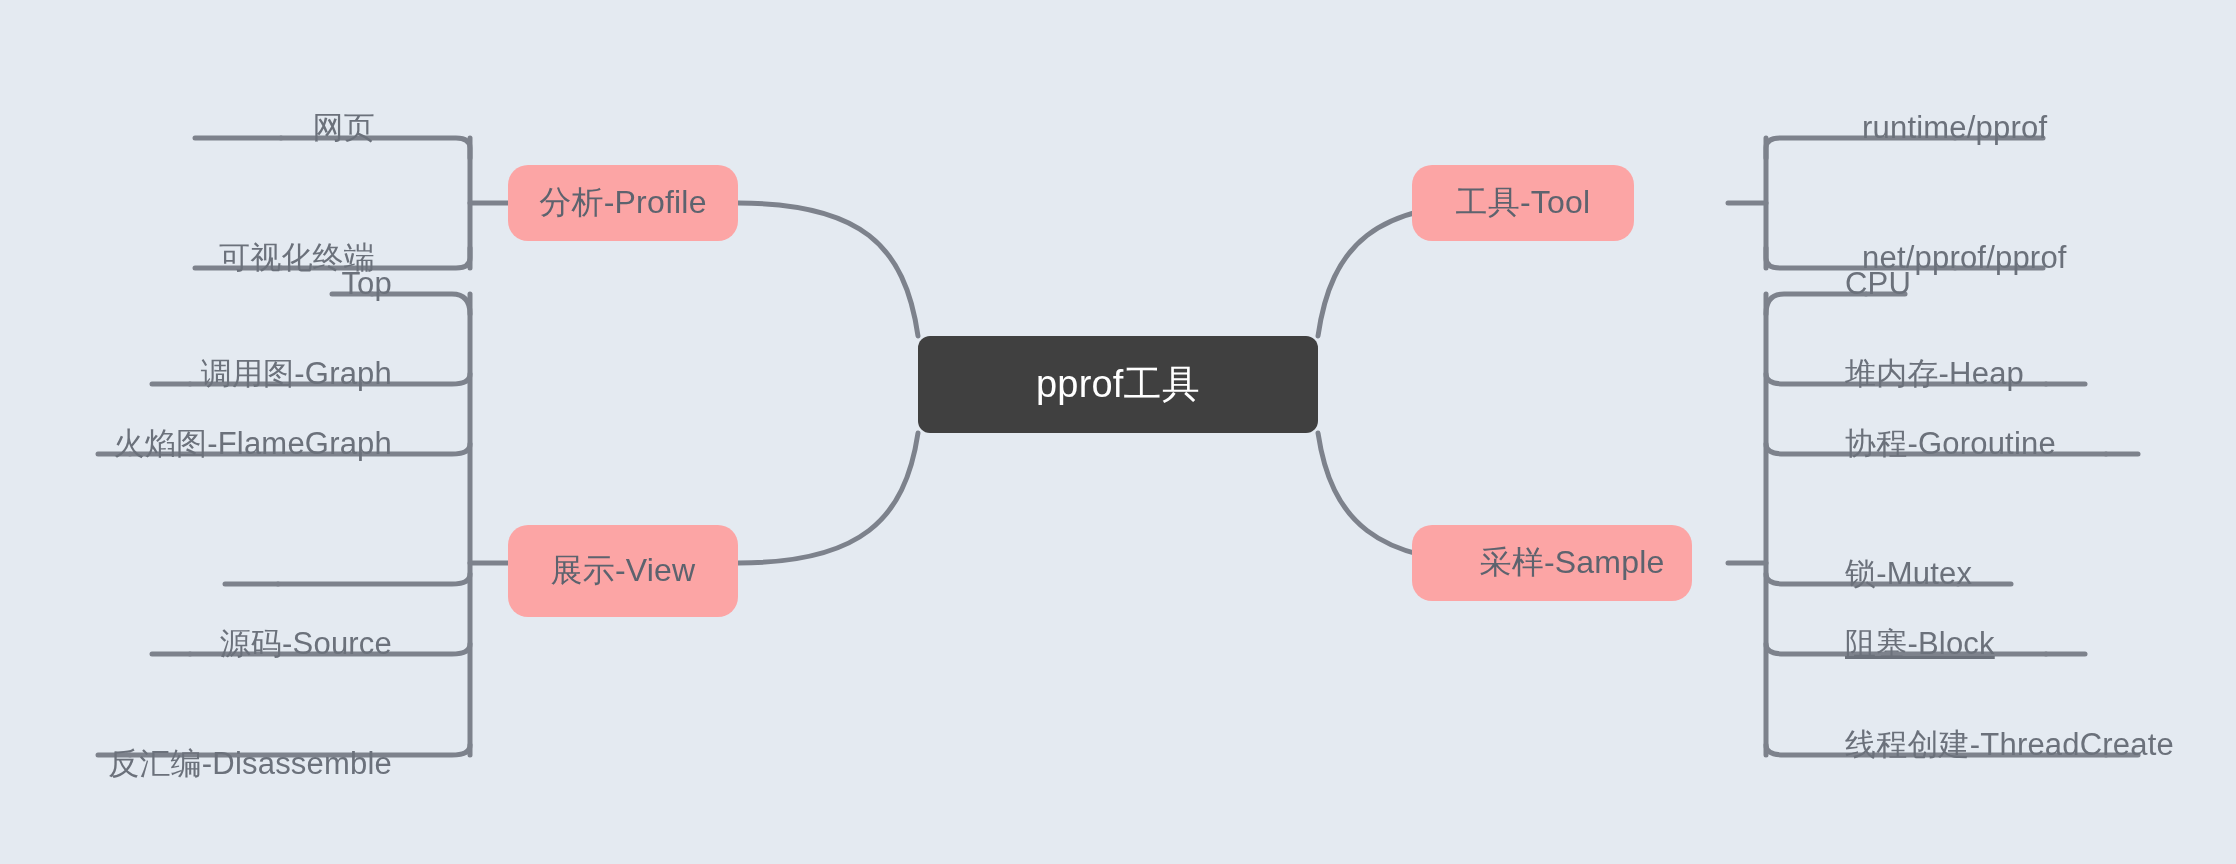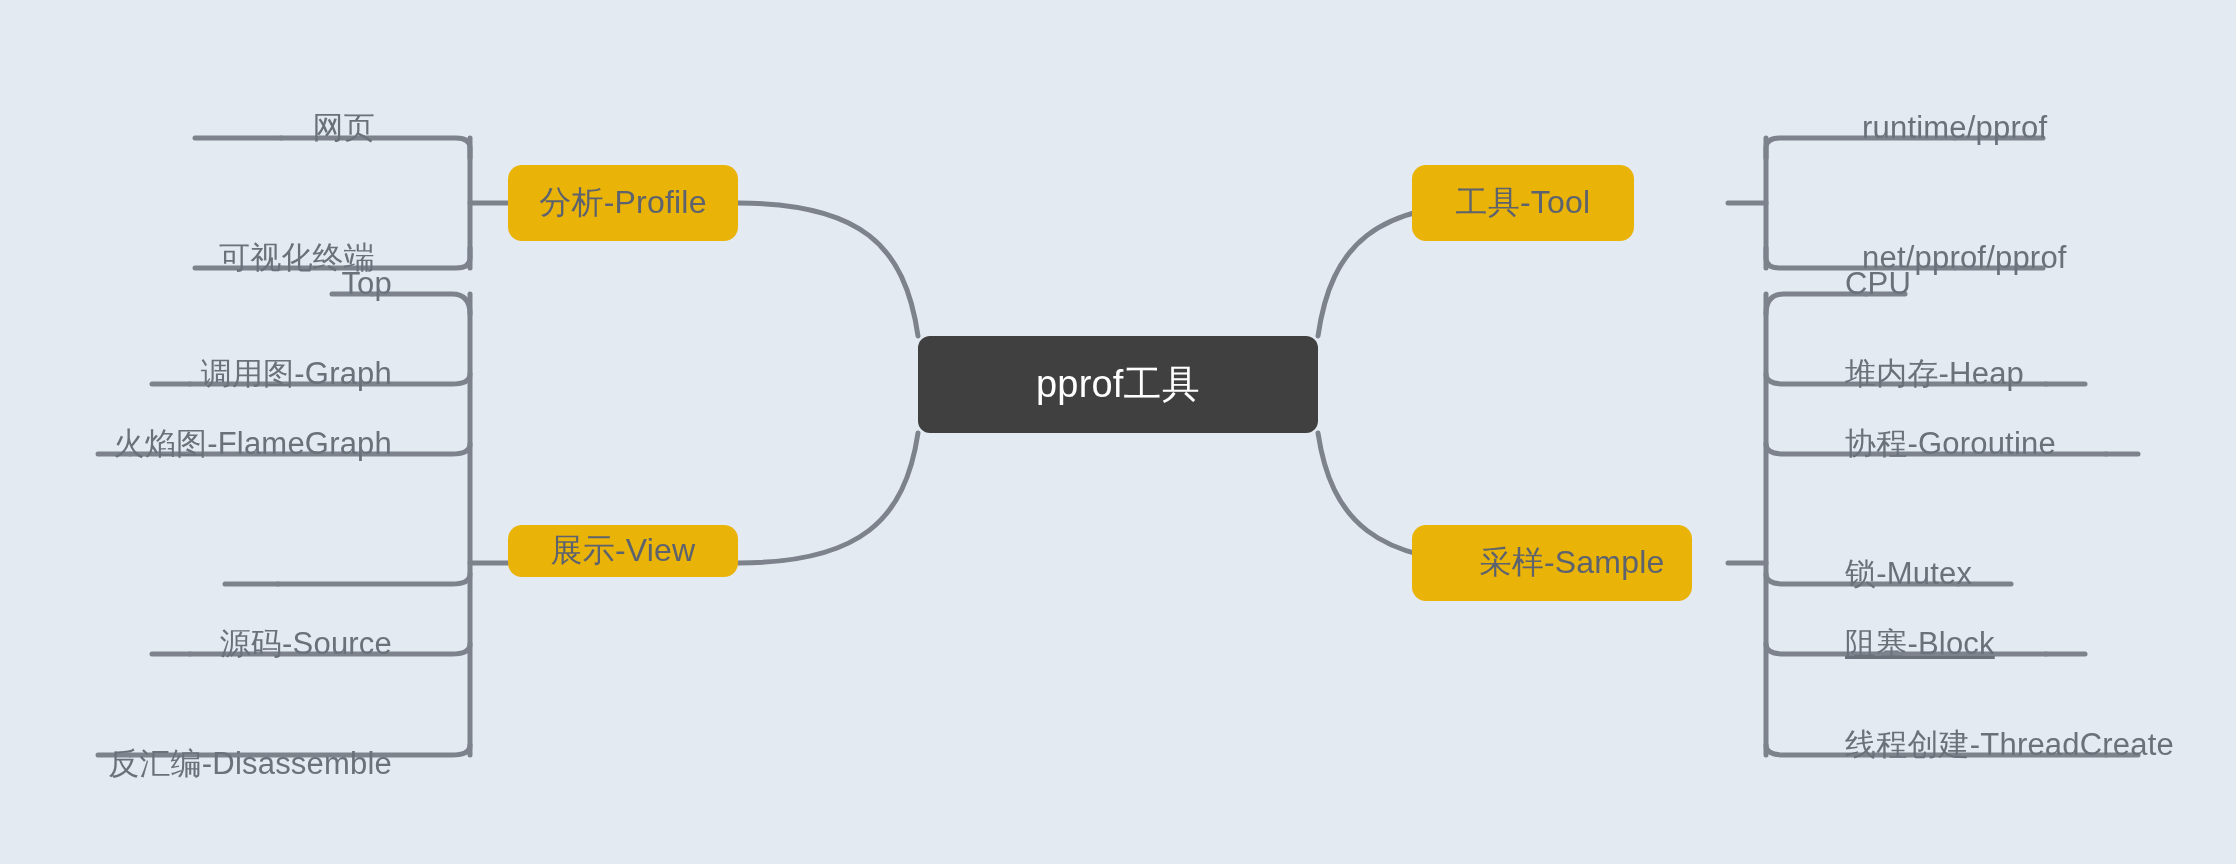--- a/index.html
+++ b/index.html
@@ -17,22 +17,22 @@
   }
   #wires {
     position: absolute;
     left: 0; top: 0;
     width: 2236px;
     height: 864px;
     pointer-events: none;
   }
   .node {
     position: absolute;
-    background: #eab308;
-    border-radius: 14px;
+    background: #fca5a5;
+    border-radius: 20px;
     color: #5d636e;
     display: flex;
     align-items: center;
     justify-content: center;
     box-sizing: border-box;
     white-space: nowrap;
     letter-spacing: .2px;
   }
   .node.root {
     background: #404040;
@@ -116,21 +116,21 @@
   </svg>
 
   <div class="node root" style="left:918px; top:336px; width:400px; height:97px;">
     <span>pprof工具</span>
   </div>
 
   <div class="node branch" style="left:508px; top:165px; width:230px; height:76px;">
     <span>分析-Profile</span>
   </div>
 
-  <div class="node branch" style="left:508px; top:525px; width:230px; height:52px;">
+  <div class="node branch" style="left:508px; top:525px; width:230px; height:92px;">
     <span>展示-View</span>
   </div>
 
   <div class="node branch" style="left:1412px; top:165px; width:222px; height:76px;">
     <span>工具-Tool</span>
   </div>
 
   <div class="node branch" style="left:1412px; top:525px; width:280px; height:76px;padding-left:40px;">
     <span>采样-Sample</span>
   </div>

